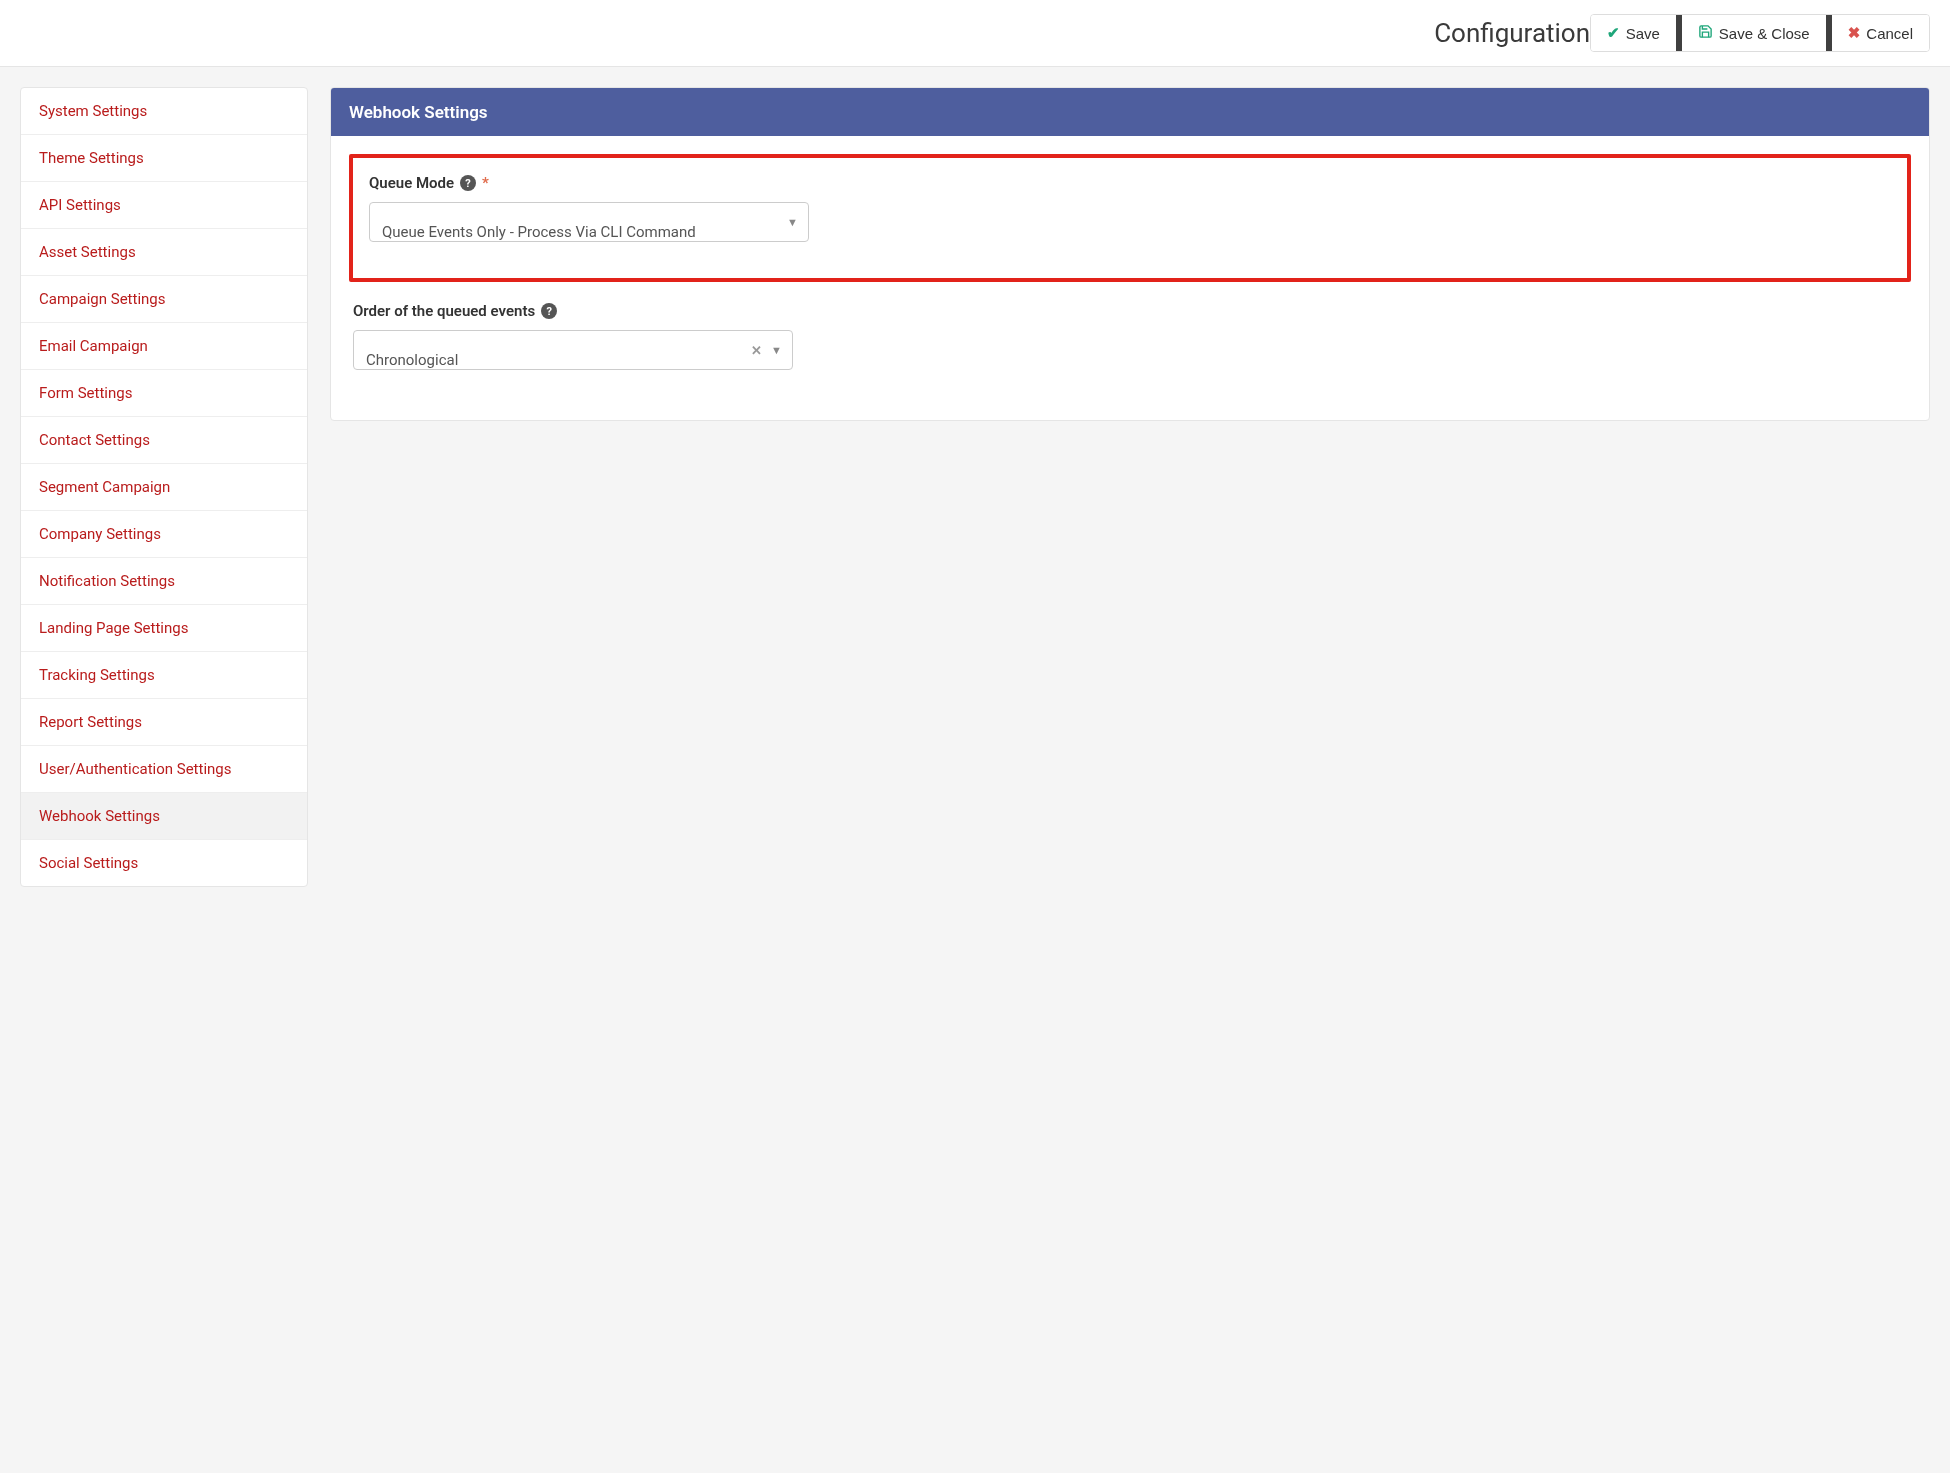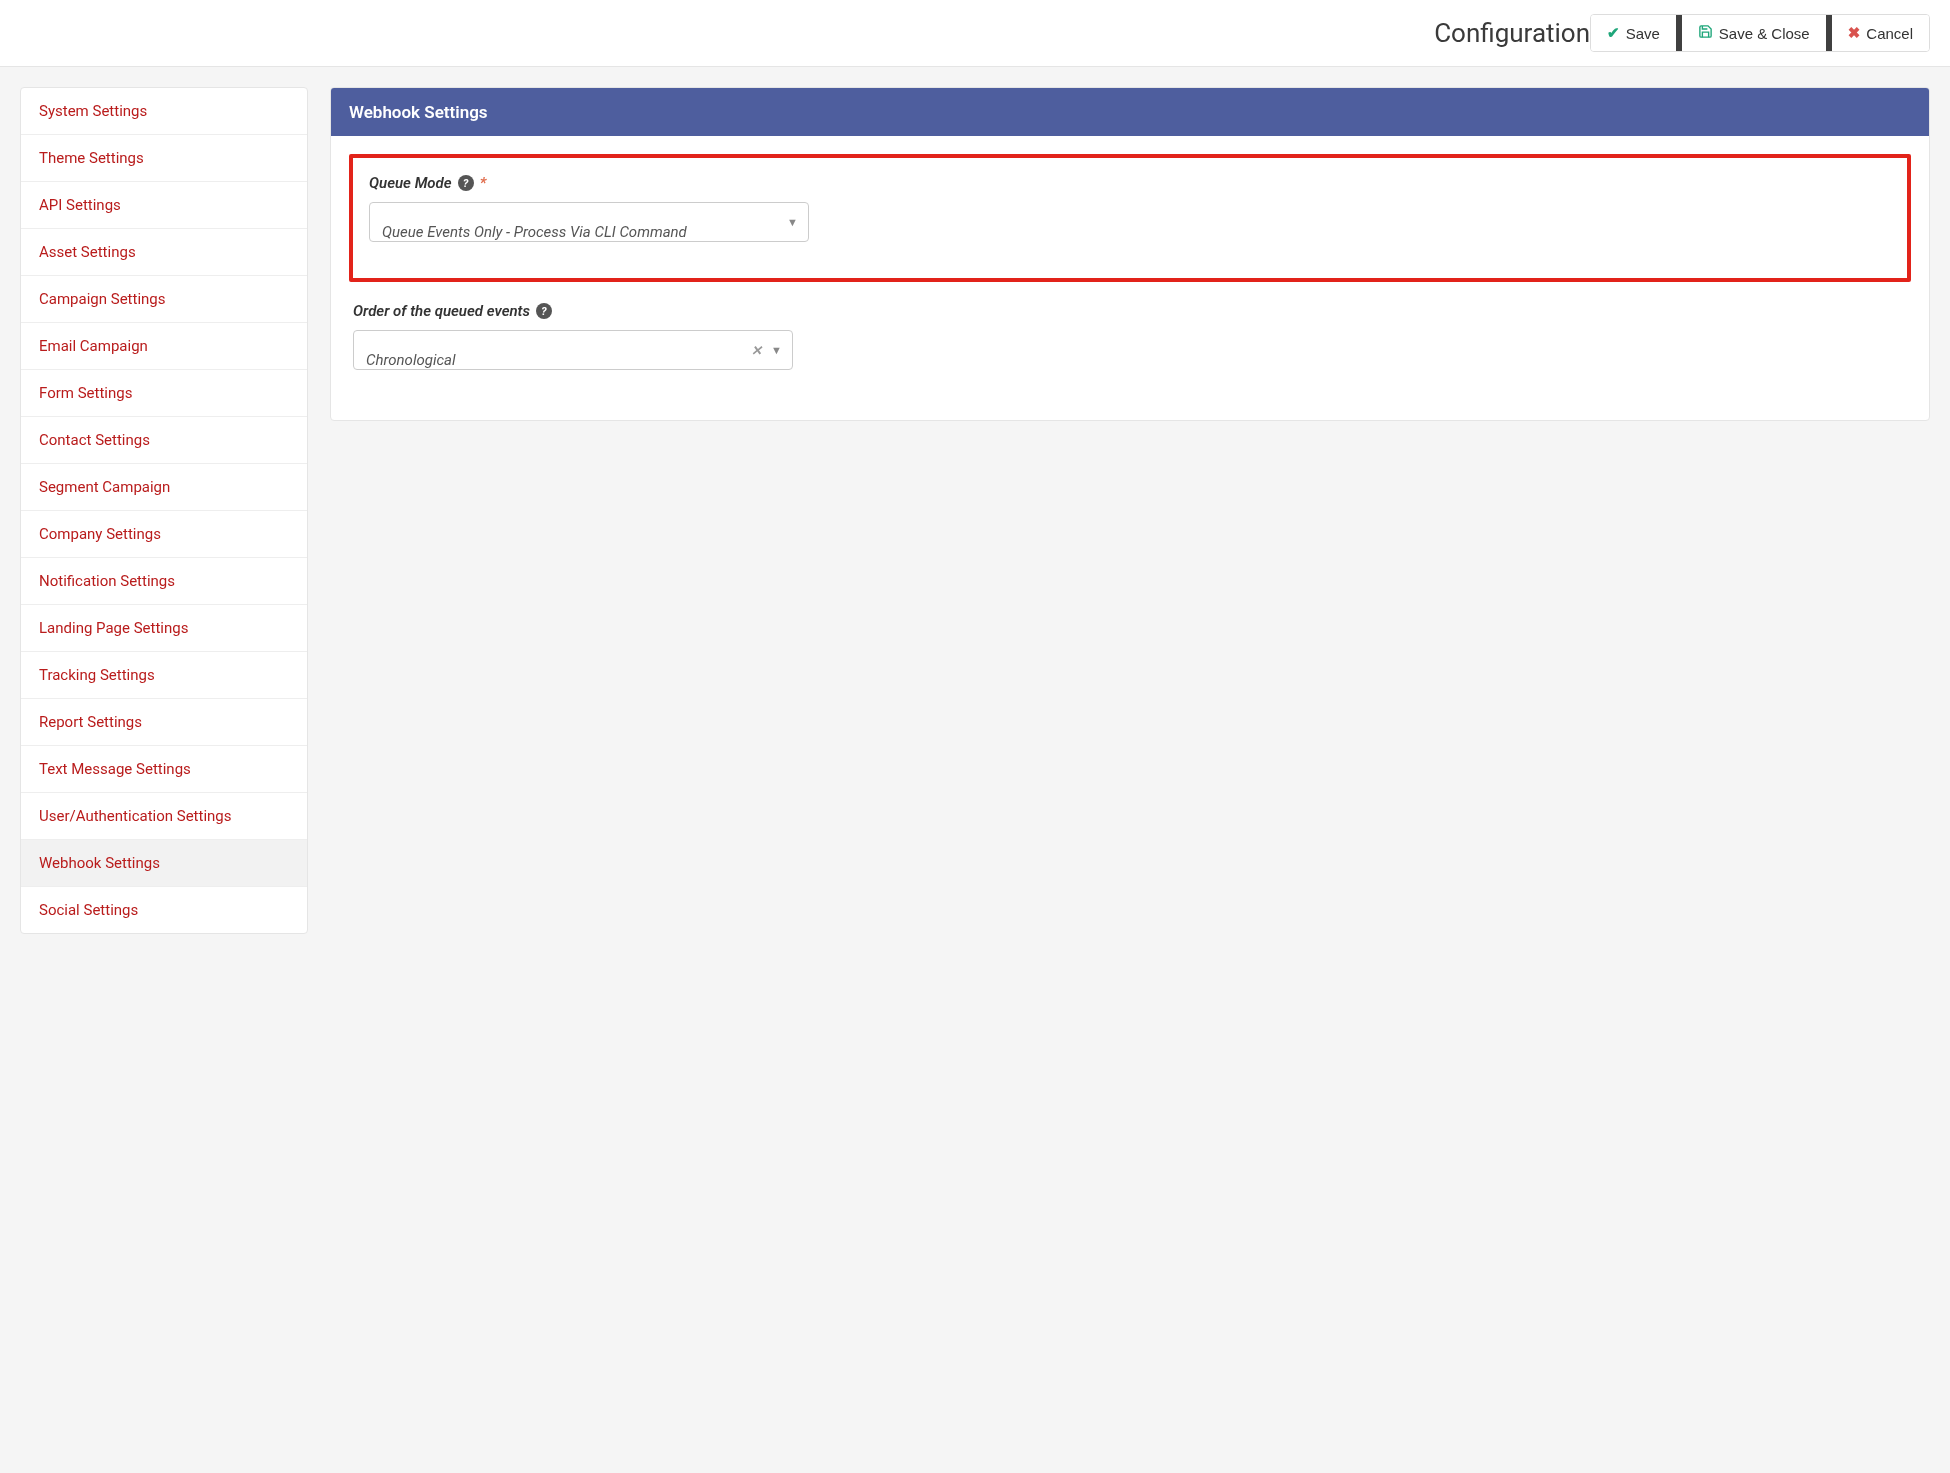--- a/index.html
+++ b/index.html
@@ -78,21 +78,20 @@
   }
   .panel-header {
     background: #4e5e9e;
     color: #fff;
     padding: 14px 18px;
     font-size: 17px;
     font-weight: 600;
   }
   .panel-body {
     padding: 22px;
-    font-style: italic;
   }
   .form-group { margin-bottom: 28px; max-width: 440px; }
   .form-label {
     display: flex;
     align-items: center;
     gap: 6px;
     font-weight: 600;
     font-size: 15px;
     color: #333;
     margin-bottom: 10px;
@@ -187,21 +186,20 @@
     <div class="sidebar-item"><span>Campaign Settings</span></div>
     <div class="sidebar-item"><span>Email Campaign</span></div>
     <div class="sidebar-item"><span>Form Settings</span></div>
     <div class="sidebar-item"><span>Contact Settings</span></div>
     <div class="sidebar-item"><span>Segment Campaign</span></div>
     <div class="sidebar-item"><span>Company Settings</span></div>
     <div class="sidebar-item"><span>Notification Settings</span></div>
     <div class="sidebar-item"><span>Landing Page Settings</span></div>
     <div class="sidebar-item"><span>Tracking Settings</span></div>
     <div class="sidebar-item"><span>Report Settings</span></div>
-    <div class="sidebar-item"><span>Text Message Settings</span></div>
     <div class="sidebar-item"><span>User/Authentication Settings</span></div>
     <div class="sidebar-item active"><span>Webhook Settings</span></div>
     <div class="sidebar-item"><span>Social Settings</span></div>
   </nav>
 
   <div class="main">
     <div class="panel">
       <div class="panel-header">Webhook Settings</div>
       <div class="panel-body">
 

